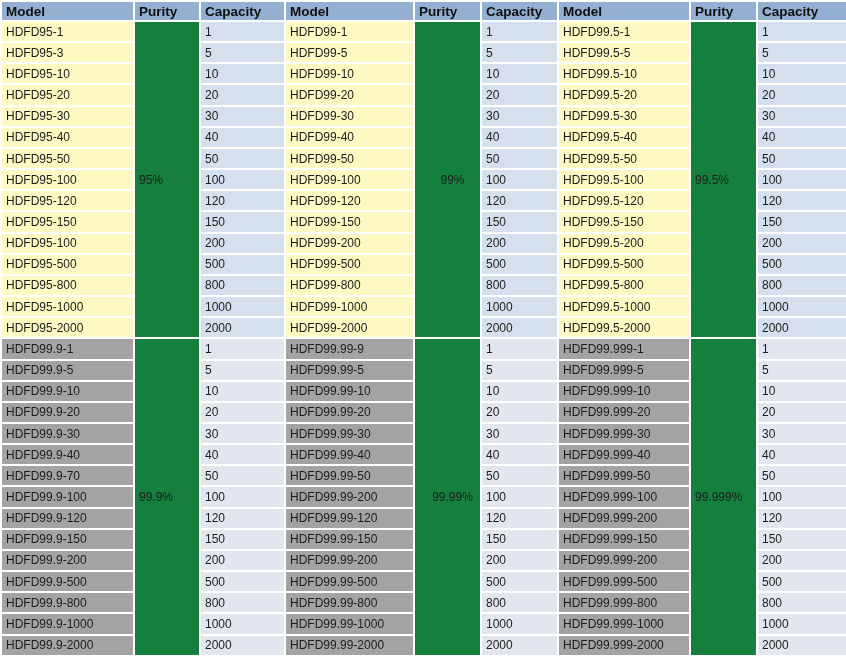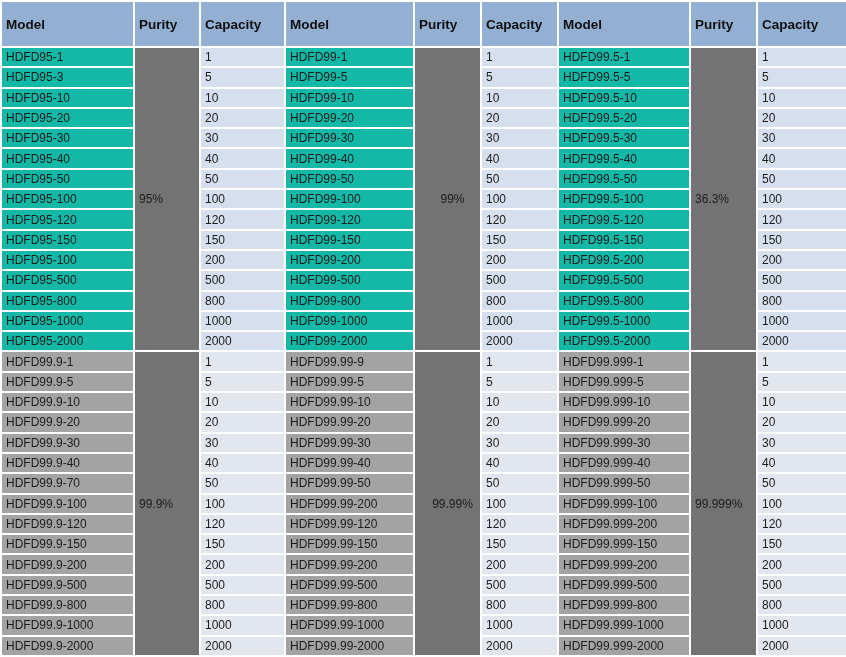--- a/index.html
+++ b/index.html
@@ -11,30 +11,30 @@
     border-collapse: collapse; table-layout: fixed;
     width: 846px; height: 657px;
   }
   .spec-table th, .spec-table td {
     border: 2px solid #ffffff;
     padding: 0 2px 0 4px;
     vertical-align: middle;
     overflow: hidden; white-space: nowrap;
     font-size: 12px; color: #1c1c1c; text-align: left;
   }
-  .spec-table thead tr { height: 46px; }
+  .spec-table thead tr { height: 20px; }
   .spec-table th {
     background: #93AFD2; color: #101010;
     font-weight: bold; font-size: 13.5px;
   }
-  td.model-a { background: #14b8a6; margin-top: 40px; }
+  td.model-a { background: #fef9c3; margin-top: 40px; }
   td.cap-a   { background: #D5DFED; }
   td.model-b { background: #a3a3a3; }
   td.cap-b   { background: #E2E7EF; }
-  td.purity  { background: #737373; }
+  td.purity  { background: #15803d; }
   td.purity.center { text-align: center; padding-left: 12px; }
 </style>
 </head>
 <body>
 
 <div class="table-wrap">
   <table class="spec-table">
       <colgroup>
         <col style="width: 133px;">
         <col style="width: 66px;">
@@ -61,21 +61,21 @@
       </thead>
       <tbody>
         <tr>
           <td class="model-a">HDFD95-1</td>
           <td rowspan="15" class="purity">95%</td>
           <td class="cap-a">1</td>
           <td class="model-a">HDFD99-1</td>
           <td rowspan="15" class="purity center">99%</td>
           <td class="cap-a">1</td>
           <td class="model-a">HDFD99.5-1</td>
-          <td rowspan="15" class="purity">36.3%</td>
+          <td rowspan="15" class="purity">99.5%</td>
           <td class="cap-a">1</td>
         </tr>
         <tr>
           <td class="model-a">HDFD95-3</td>
           <td class="cap-a">5</td>
           <td class="model-a">HDFD99-5</td>
           <td class="cap-a">5</td>
           <td class="model-a">HDFD99.5-5</td>
           <td class="cap-a">5</td>
         </tr>

